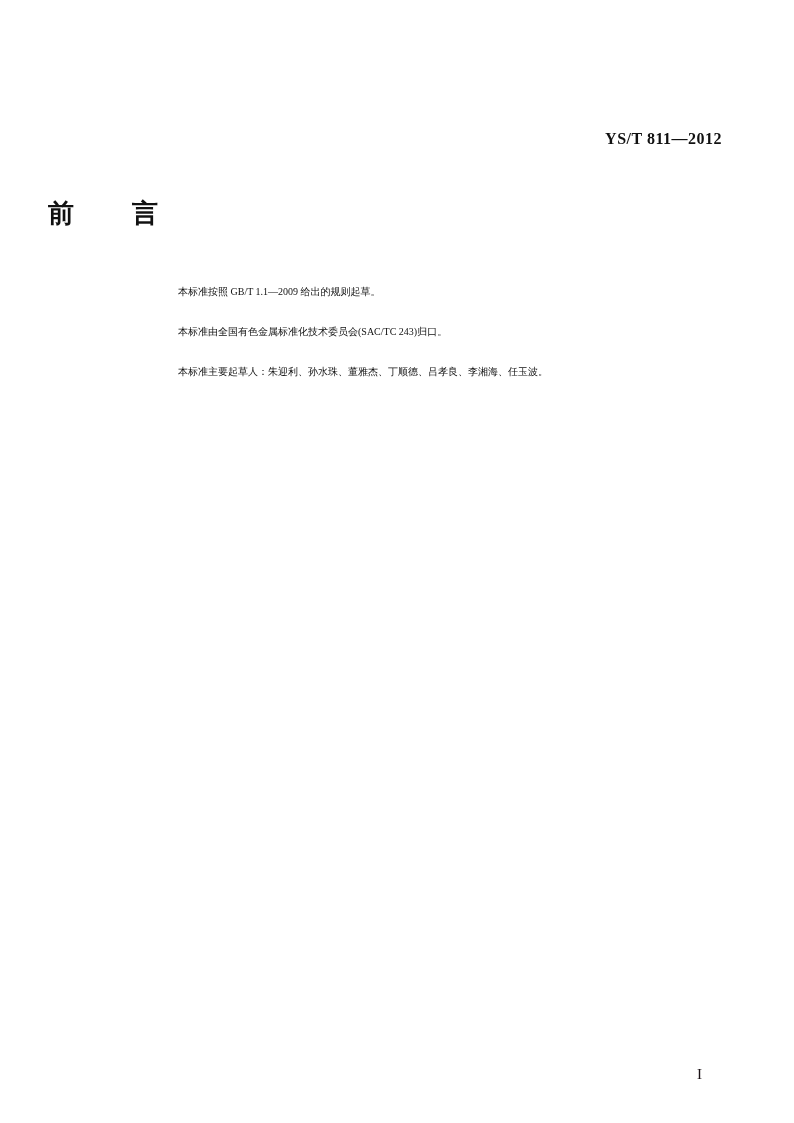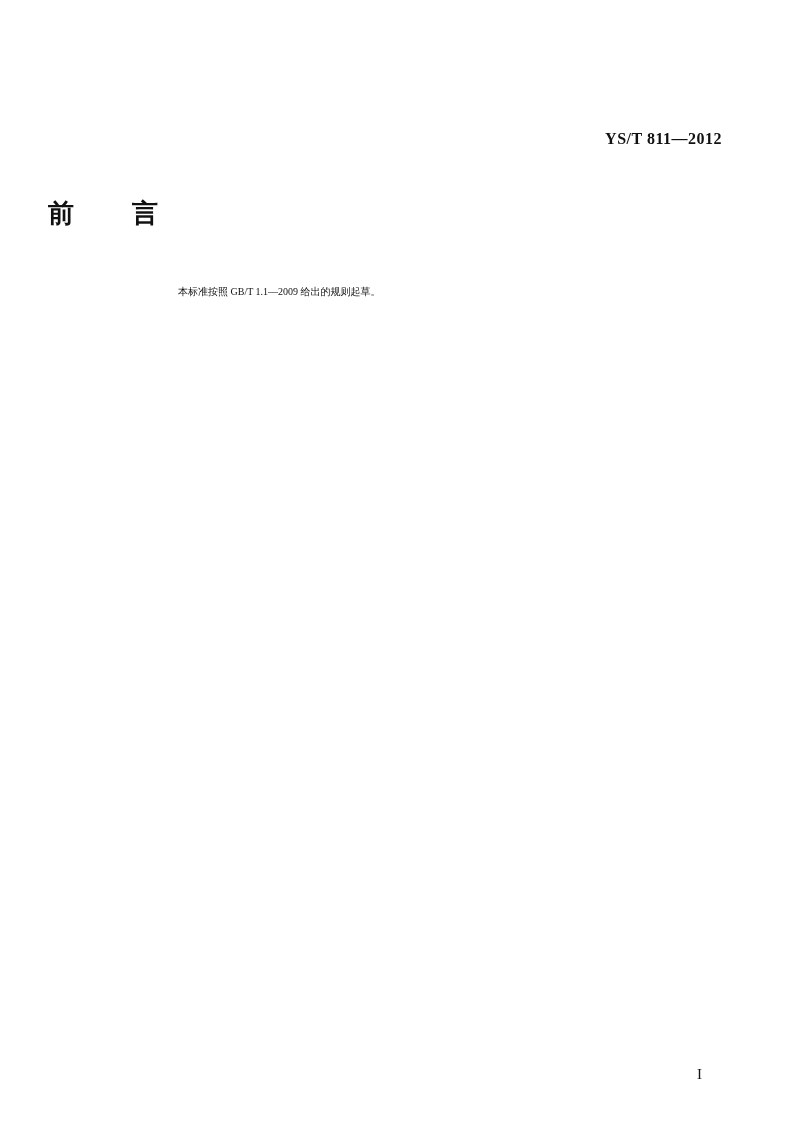--- a/index.html
+++ b/index.html
@@ -66,17 +66,19 @@
 <body>
 
 <div class="page">
 
   <div class="doc-header">YS/T 811—2012</div>
 
   <div class="doc-title">前　　言</div>
 
   <div class="doc-body">
     <p>本标准按照 GB/T 1.1—2009 给出的规则起草。</p>
+    <p>本标准由全国有色金属标准化技术委员会(SAC/TC 243)归口。</p>
+    <p>本标准主要起草人：朱迎利、孙水珠、董雅杰、丁顺德、吕孝良、李湘海、任玉波。</p>
   </div>
 
   <div class="page-number">I</div>
 
 </div>
 
 </body></html>

